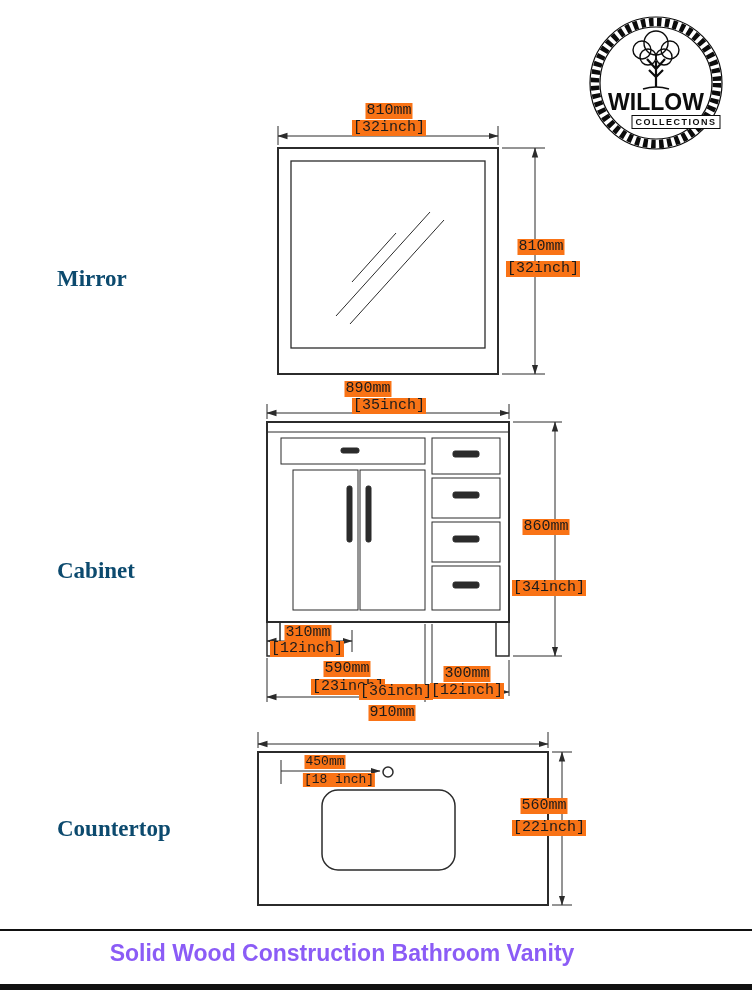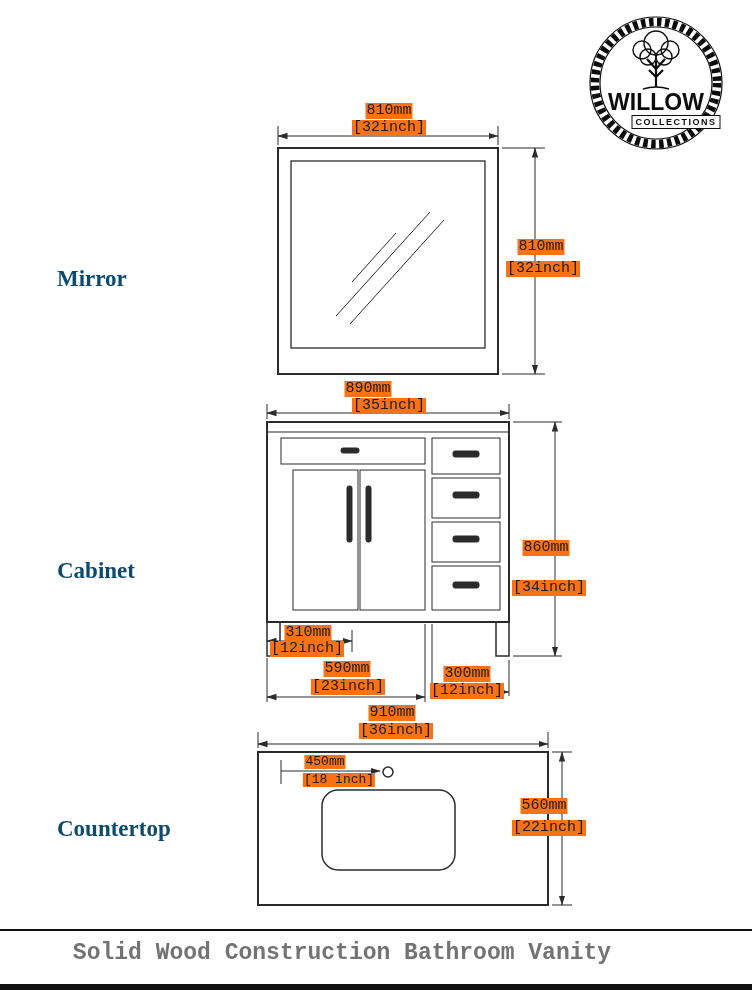--- a/index.html
+++ b/index.html
@@ -37,21 +37,21 @@
   }
   .logo .sub{
     position:absolute;left:50%;transform:translateX(-50%);top:102px;
     font-family:"Liberation Sans",sans-serif;font-weight:700;font-size:9px;
     letter-spacing:1.5px;color:#0c0c0c;border:1px solid #0c0c0c;
     padding:1px 3px;white-space:nowrap;background:#fff;margin-left:20px;
   }
   .footer-rule{position:absolute;left:0;top:929px;width:752px;height:2px;background:#111;}
   .footer-title{
     position:absolute;left:0;top:940px;width:684px;text-align:center;
-    font-family:Liberation Mono, monospace;font-weight:700;font-size:23px;color:#737373;
+    font-family:Liberation Sans, sans-serif;font-weight:700;font-size:23px;color:#8b5cf6;
   }
   .bottom-bar{position:absolute;left:0;top:984px;width:752px;height:6px;background:#111;}
 </style>
 </head>
 <body>
 
 <div class="page">
 
 
   <div class="logo">
@@ -152,31 +152,31 @@
   <div class="section-label" style="left:57px;top:558px;">Cabinet</div>
   <div class="section-label" style="left:57px;top:816px;">Countertop</div>
 
   <div class="dim" style="left:389px;top:103px;">810mm</div>
   <div class="dim" style="left:389px;top:120px;">[32inch]</div>
   <div class="dim" style="left:541px;top:239px;">810mm</div>
   <div class="dim" style="left:543px;top:261px;">[32inch]</div>
 
   <div class="dim" style="left:368px;top:381px;">890mm</div>
   <div class="dim" style="left:389px;top:398px;">[35inch]</div>
-  <div class="dim" style="left:546px;top:540px;">860mm</div>
+  <div class="dim" style="left:546px;top:519px;">860mm</div>
   <div class="dim" style="left:549px;top:540px;margin-top:40px;">[34inch]</div>
   <div class="dim" style="left:308px;top:625px;">310mm</div>
   <div class="dim" style="left:307px;top:641px;">[12inch]</div>
   <div class="dim" style="left:347px;top:661px;">590mm</div>
   <div class="dim" style="left:348px;top:679px;">[23inch]</div>
   <div class="dim" style="left:467px;top:666px;">300mm</div>
   <div class="dim" style="left:467px;top:683px;">[12inch]</div>
 
   <div class="dim" style="left:392px;top:705px;">910mm</div>
-  <div class="dim" style="left:396px;top:723px;">[36inch]</div>
+  <div class="dim" style="left:396px;top:684px;">[36inch]</div>
   <div class="dim sm" style="left:325px;top:755px;">450mm</div>
   <div class="dim sm" style="left:326px;top:773px;margin-left:13px;">[18 inch]</div>
   <div class="dim" style="left:544px;top:798px;">560mm</div>
   <div class="dim" style="left:549px;top:820px;">[22inch]</div>
 
   <div class="footer-rule"></div>
   <div class="footer-title">Solid Wood Construction Bathroom Vanity</div>
   <div class="bottom-bar"></div>
 
 </div>

